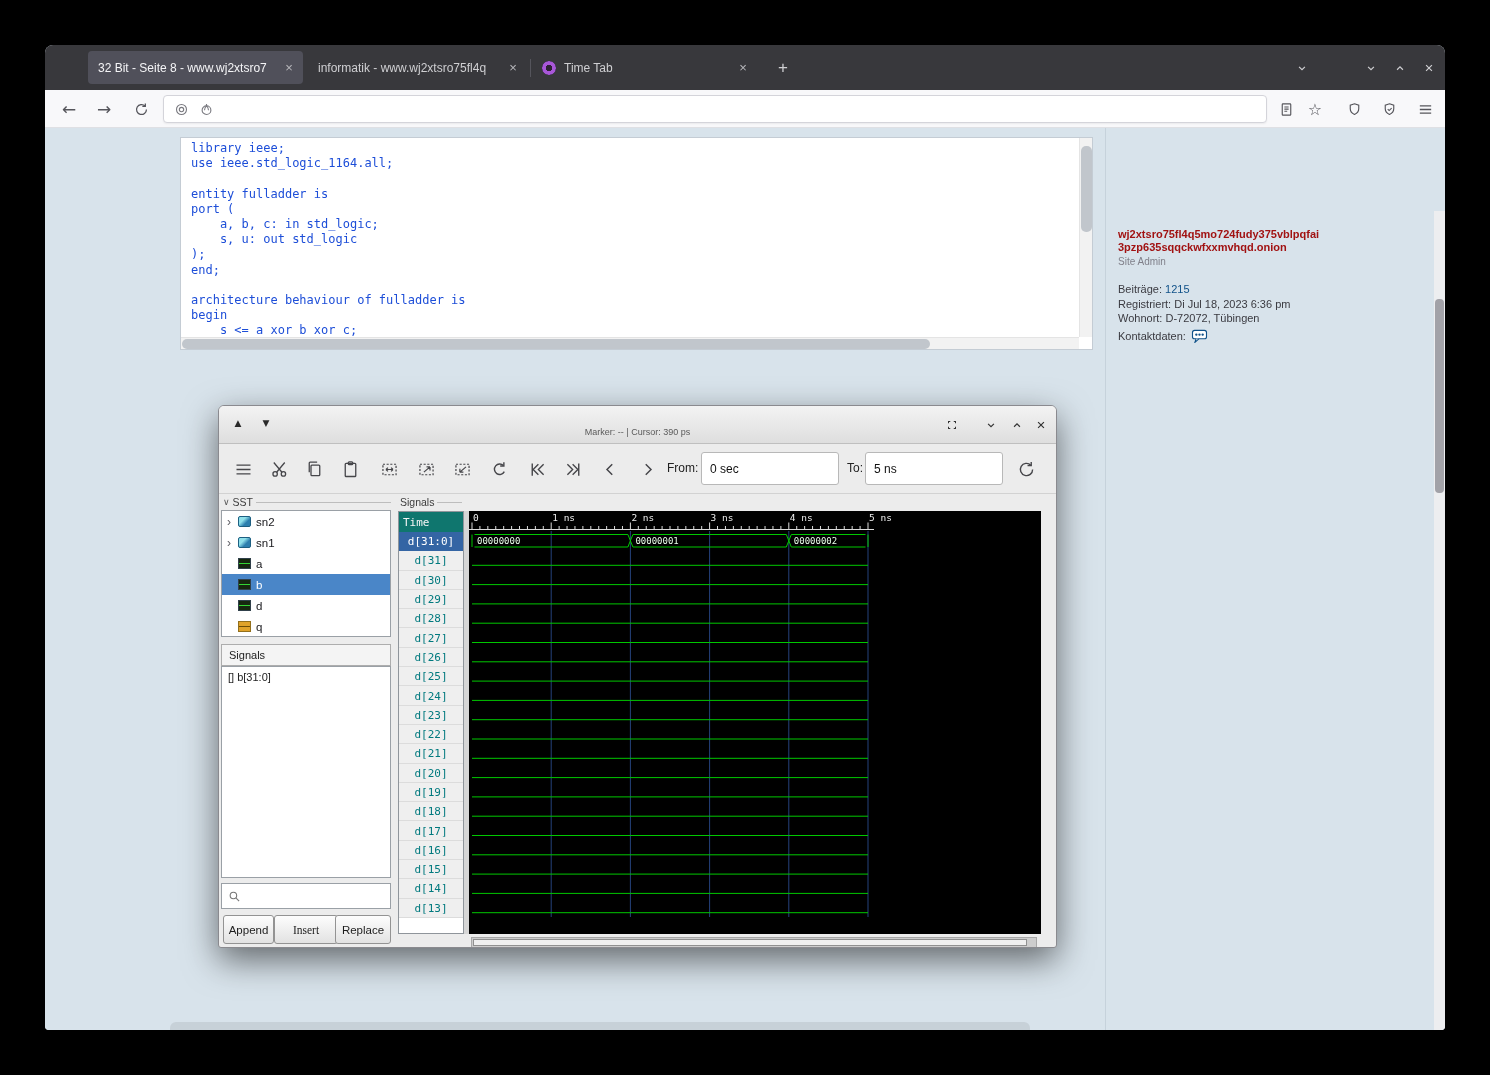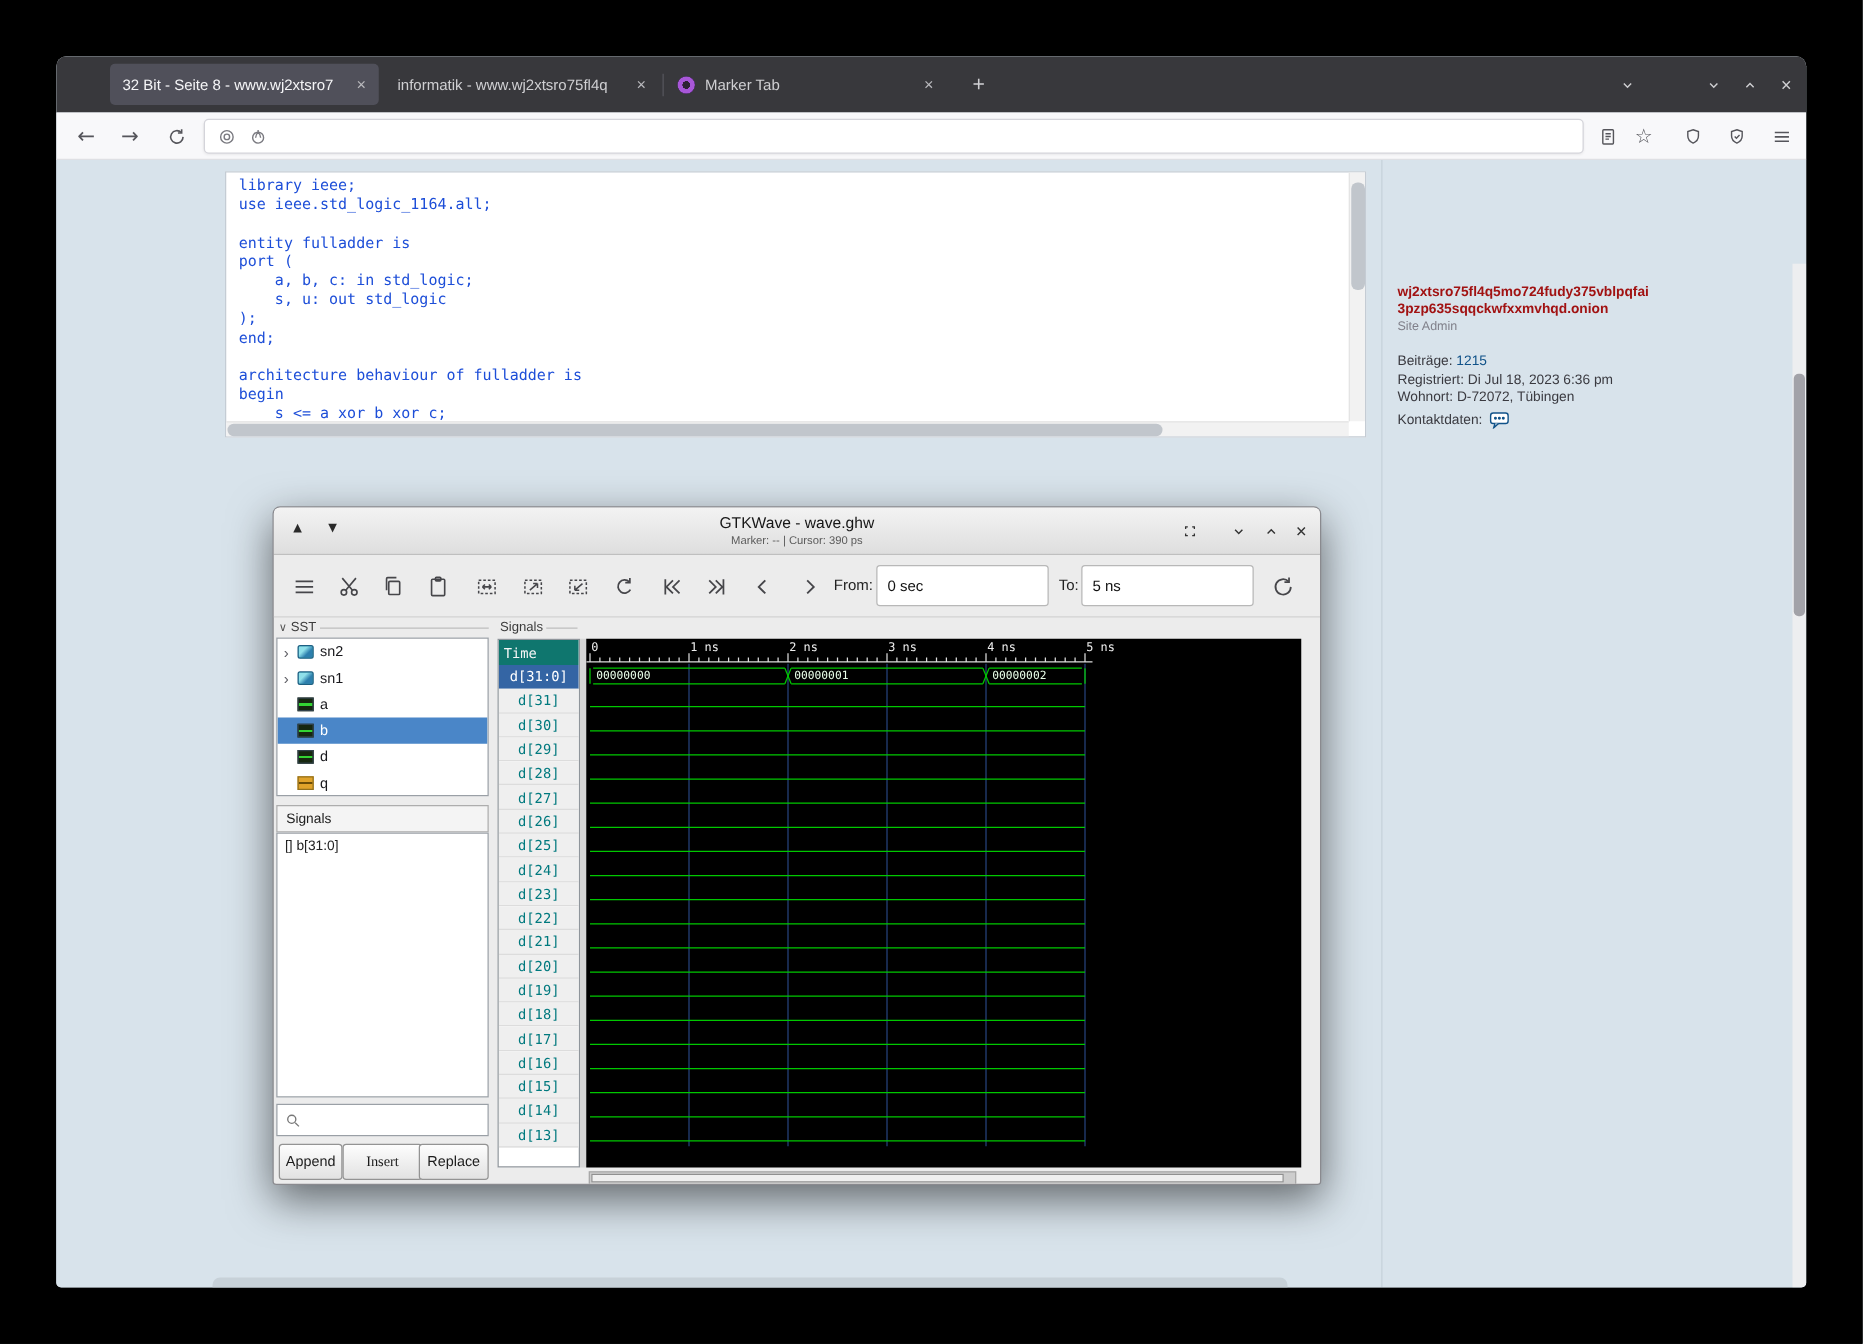--- a/index.html
+++ b/index.html
@@ -111,21 +111,21 @@
         <span class="ttl">32 Bit - Seite 8 - www.wj2xtsro7</span>
         <span class="tclose">×</span>
       </div>
       <div class="tab" style="left:263px;width:219px;">
         <span class="ttl">informatik - www.wj2xtsro75fl4q</span>
         <span class="tclose">×</span>
       </div>
       <span class="tabdiv" style="left:485px;"></span>
       <div class="tab" style="left:487px;width:225px;">
         <span class="favicon-tor"></span>
-        <span class="ttl">Marker Tab</span>
+        <span class="ttl">Time Tab</span>
         <span class="tclose">×</span>
       </div>
       <span class="tb-btn plusbtn" style="left:727px;">+</span>
       <span class="tb-btn" style="left:1246px;">
         <svg viewBox="0 0 24 24" fill="none" stroke="currentColor" stroke-width="2">
             <path d="M7 10l5 5 5-5"></path>
           </svg>
       </span>
       <span class="tb-btn" style="left:1315px;">
         <svg viewBox="0 0 24 24" fill="none" stroke="currentColor" stroke-width="2">
@@ -245,21 +245,20 @@
           <div class="thumb"></div>
         </div>
     </div>
   </div>
 
   <div class="gtkwave">
 
     <div class="gw-titlebar">
       <span class="gw-tri" style="left:8px;">▲</span>
       <span class="gw-tri" style="left:36px;">▼</span>
-      <div class="gw-title">GTKWave - wave.ghw</div>
       <div class="gw-status">Marker: -- | Cursor: 390 ps</div>
       <span class="gw-wbtn" style="left:721px;">
         <svg viewBox="0 0 24 24" fill="none" stroke="currentColor" stroke-width="1.8">
             <path d="M6 9V6h3M15 6h3v3M18 15v3h-3M9 18H6v-3"></path>
           </svg>
       </span>
       <span class="gw-wbtn" style="left:760px;">
         <svg viewBox="0 0 24 24" fill="none" stroke="currentColor" stroke-width="2">
             <path d="M7 10l5 5 5-5"></path>
           </svg>

